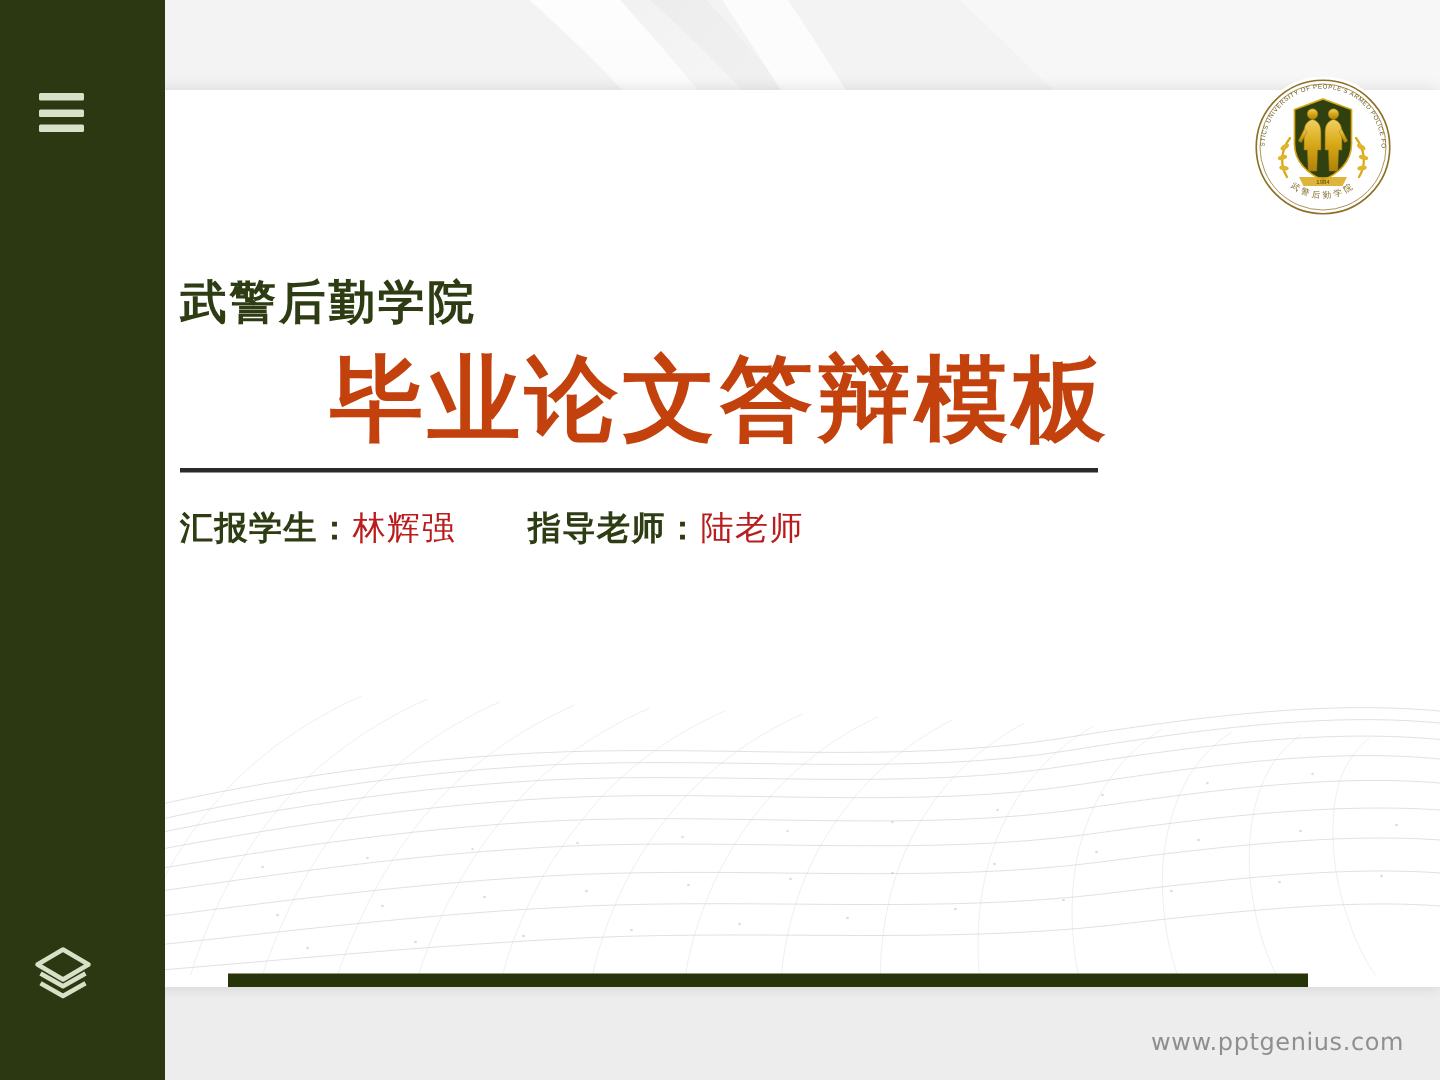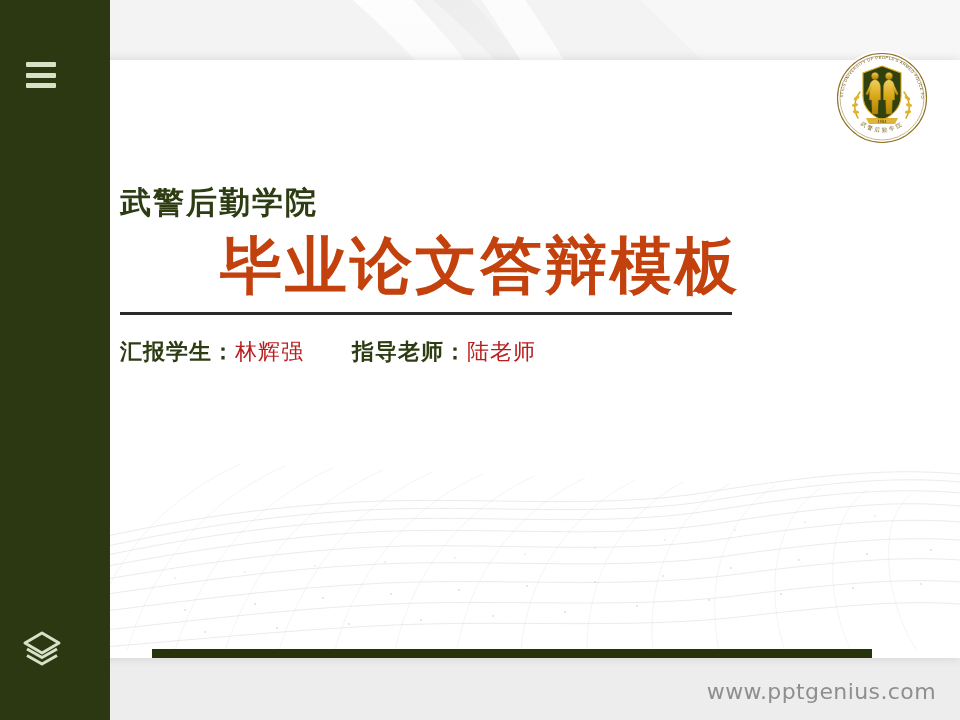--- a/index.html
+++ b/index.html
@@ -68,21 +68,21 @@
     font-family:Liberation Sans, sans-serif;
     display:flex; align-items:center;
   }
   .t-meta .lb { font-weight:bold; color:#2d3c12; }
   .t-meta .vl { font-weight:normal; color:#b91c1c; }
   .t-meta .gap { display:inline-block; width:48px; }
 
   
   .watermark {
     position:absolute; right:24px; bottom:16px; z-index:9;
-    font-size:22px; color:#8f8f8f; letter-spacing:.4px;
+    font-size:16px; color:#8f8f8f; letter-spacing:.4px;
     font-family:"DejaVu Sans","Liberation Sans",sans-serif;
   }
 </style>
 </head>
 <body>
 
 <div id="stage">
 
   <div class="page-bg"></div>
 

